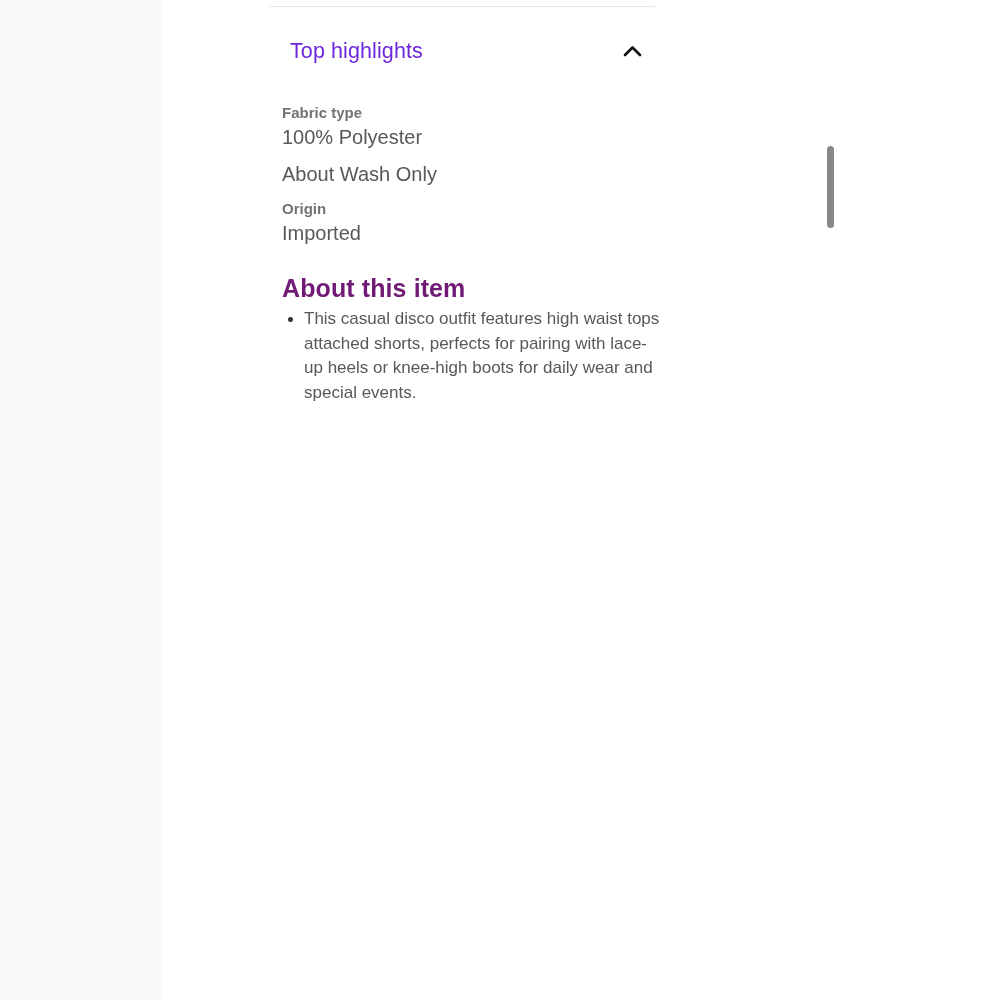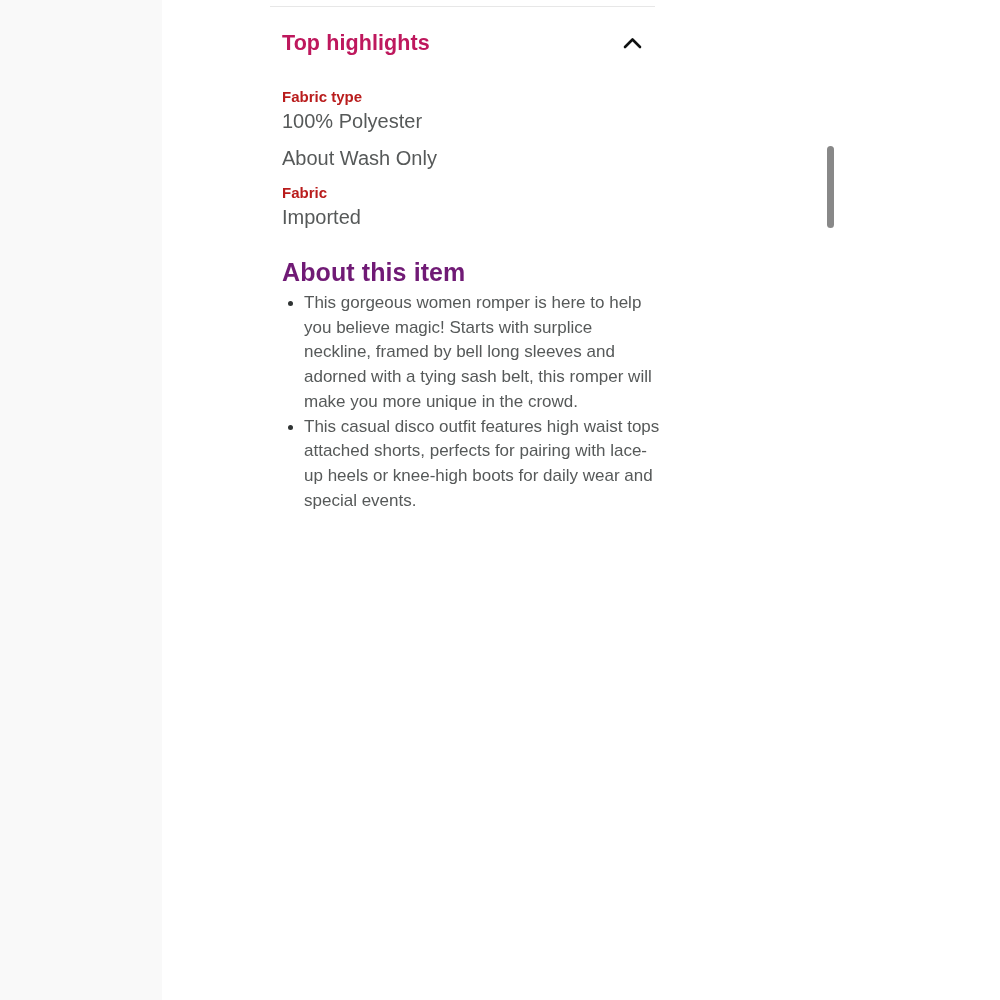--- a/index.html
+++ b/index.html
@@ -38,43 +38,43 @@
     padding: 0 13px 0 12px;
   }
   .section-header {
     display: flex;
     align-items: center;
     justify-content: space-between;
     margin-top: 22px;
     cursor: pointer;
   }
   .section-title {
-    margin: 0;
+    margin: 8px;
     font-size: 21.5px;
     line-height: 28px;
-    font-weight: 700;
-    color: #be185d;
+    font-weight: 400;
+    color: #6d28d9;
     letter-spacing: 0.1px;
   }
   .chevron {
     display: inline-flex;
     align-items: center;
     justify-content: center;
     width: 20px; height: 16px;
   }
   .attrs {
     margin: 30px 0 0 0;
   }
   .attr { margin: 0; padding: 0; }
   .attr-label {
     margin: 0 0 2px 0;
     font-size: 15px;
     line-height: 20px;
     font-weight: 700;
-    color: #b91c1c;
+    color: #737373;
   }
   .attr-value {
     margin: 0 0 13px 0;
     font-size: 20px;
     line-height: 24px;
     font-weight: 400;
     color: #565959;
   }
   .about-title {
     margin: 29px 0 0 0;
@@ -130,25 +130,24 @@
 
     <div class="attrs">
       <div class="attr">
         <p class="attr-label">Fabric type</p>
         <p class="attr-value">100% Polyester</p>
       </div>
       <div class="attr">
         <p class="attr-value">About Wash Only</p>
       </div>
       <div class="attr">
-        <p class="attr-label">Fabric</p>
+        <p class="attr-label">Origin</p>
         <p class="attr-value">Imported</p>
       </div>
     </div>
 
     <h2 class="about-title">About this item</h2>
 
     <ul class="bullets">
-      <li>This gorgeous women romper is here to help you believe magic! Starts with surplice neckline, framed by bell long sleeves and adorned with a tying sash belt, this romper will make you more unique in the crowd.</li>
       <li>This casual disco outfit features high waist tops attached shorts, perfects for pairing with lace-up heels or knee-high boots for daily wear and special events.</li>
     </ul>
   </div>
 </div>
 
 </body></html>

